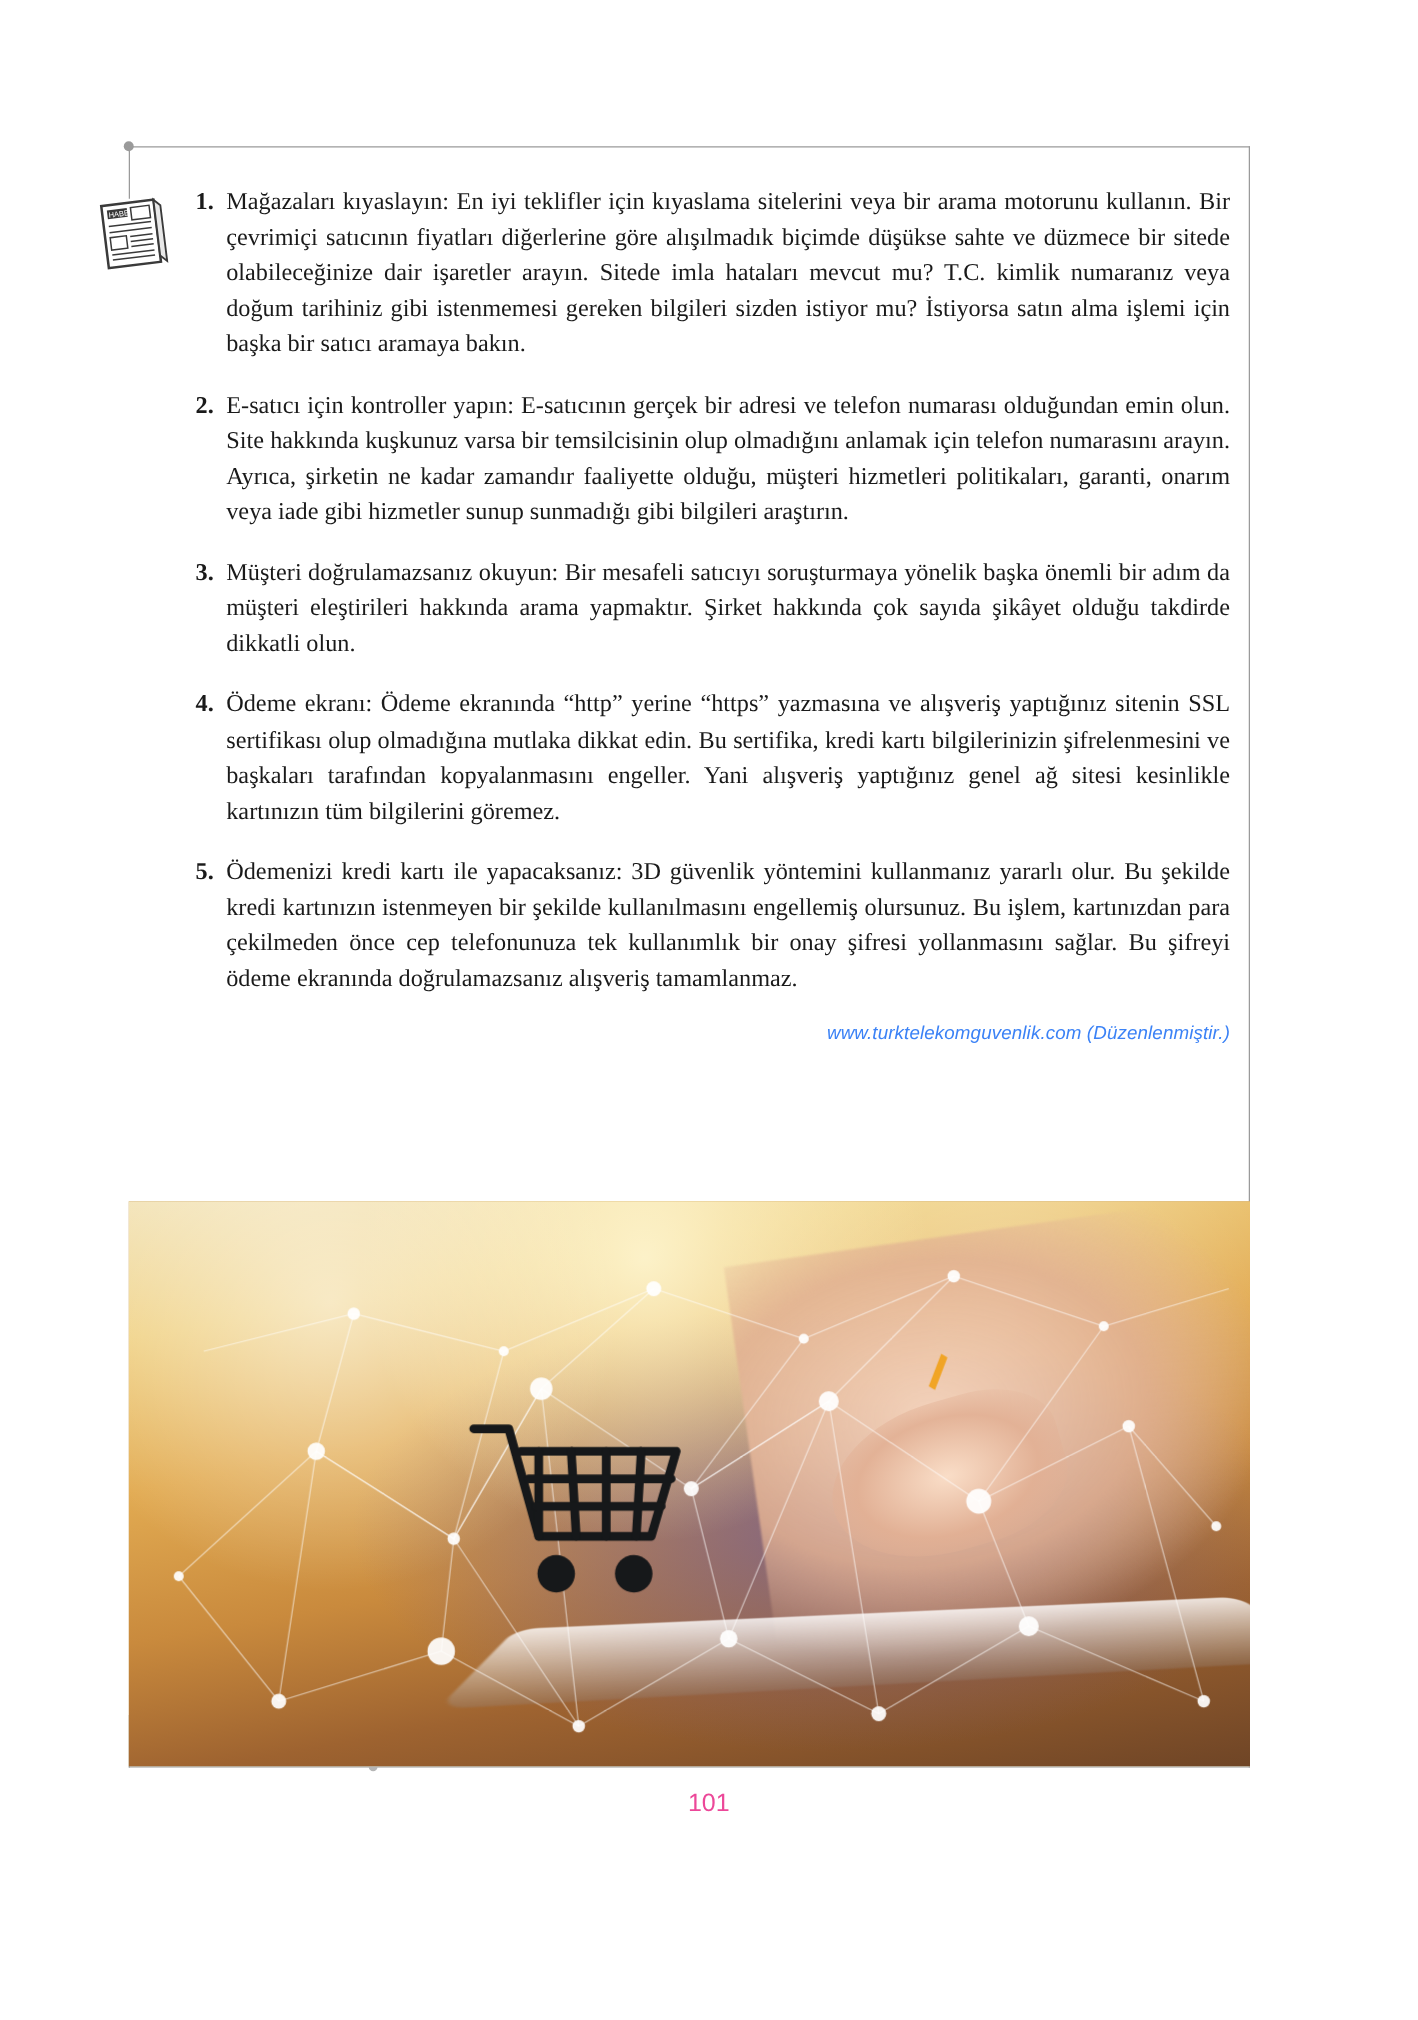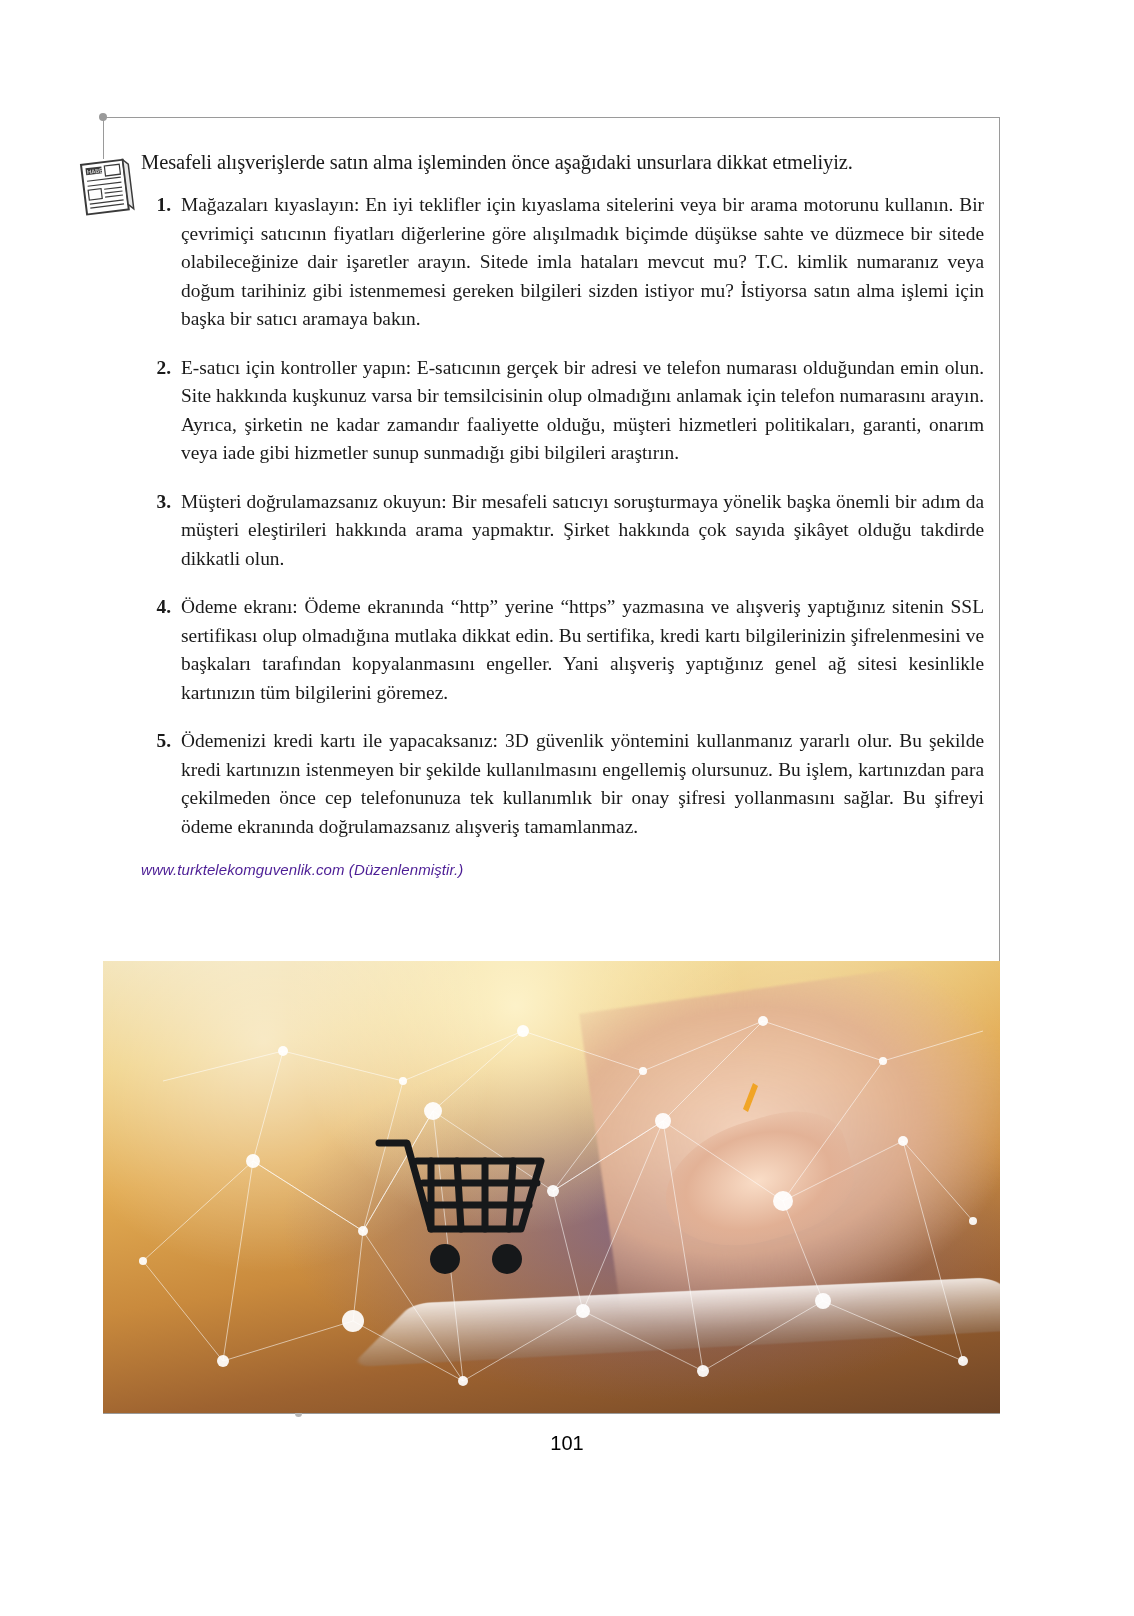--- a/index.html
+++ b/index.html
@@ -111,23 +111,24 @@
     text-align: right;
     font-weight: bold;
     font-size: 19.4px;
   }
   ol.items > li .lead {
     font-weight: normal;
   }
 
   .source {
     margin-top: 6px;
+    text-align: right;
     font-style: italic;
     font-size: 15px;
-    color: #4c1d95;
+    color: #3b82f6;
     letter-spacing: 0.1px;
     font-family: "Liberation Sans", sans-serif;
   }
 
   
   .photo {
     position: absolute;
     left: 103px;
     top: 961px;
     width: 897px;
@@ -201,21 +202,21 @@
   }
 
   .page-number {
     position: absolute;
     left: 0;
     top: 1432px;
     width: 1134px;
     text-align: center;
     font-size: 20px;
     font-family: "Liberation Sans", sans-serif;
-    color: #000000;
+    color: #ec4899;
   }
 </style>
 </head>
 <body>
 
 <div class="corner-dot"></div>
 <div class="corner-tick"></div>
 <div class="page-frame"></div>
 <div class="bottom-tick"></div>
 <div class="bottom-dot"></div>
@@ -235,21 +236,20 @@
       <line x1="26" y1="36" x2="44" y2="36" stroke="#3a3a3a" stroke-width="1.2"></line>
       <line x1="26" y1="40" x2="44" y2="40" stroke="#3a3a3a" stroke-width="1.2"></line>
       <line x1="10" y1="45" x2="44" y2="45" stroke="#3a3a3a" stroke-width="1.2"></line>
       <line x1="10" y1="49" x2="44" y2="49" stroke="#3a3a3a" stroke-width="1.2"></line>
     </g>
   </svg>
 </div>
 
 <div class="content">
 
-  <p class="intro">Mesafeli alışverişlerde satın alma işleminden önce aşağıdaki unsurlara dikkat etmeliyiz.</p>
 
   <ol class="items">
     <li>
       <span class="num">1.</span><span class="lead">Mağazaları kıyaslayın:</span><span> En iyi teklifler için kıyaslama sitelerini veya bir arama motorunu kullanın. Bir çevrimiçi satıcının fiyatları diğerlerine göre alışılmadık biçimde düşükse sahte ve düzmece bir sitede olabileceğinize dair işaretler arayın. Sitede imla hataları mevcut mu? T.C. kimlik numaranız veya doğum tarihiniz gibi istenmemesi gereken bilgileri sizden istiyor mu? İstiyorsa satın alma işlemi için başka bir satıcı aramaya bakın.</span>
     </li>
     <li>
       <span class="num">2.</span><span class="lead">E-satıcı için kontroller yapın:</span><span> E-satıcının gerçek bir adresi ve telefon numarası olduğundan emin olun. Site hakkında kuşkunuz varsa bir temsilcisinin olup olmadığını anlamak için telefon numarasını arayın. Ayrıca, şirketin ne kadar zamandır faaliyette olduğu, müşteri hizmetleri politikaları, garanti, onarım veya iade gibi hizmetler sunup sunmadığı gibi bilgileri araştırın.</span>
     </li>
     <li>
       <span class="num">3.</span><span class="lead">Müşteri doğrulamazsanız okuyun:</span><span> Bir mesafeli satıcıyı soruşturmaya yönelik başka önemli bir adım da müşteri eleştirileri hakkında arama yapmaktır. Şirket hakkında çok sayıda şikâyet olduğu takdirde dikkatli olun.</span>

